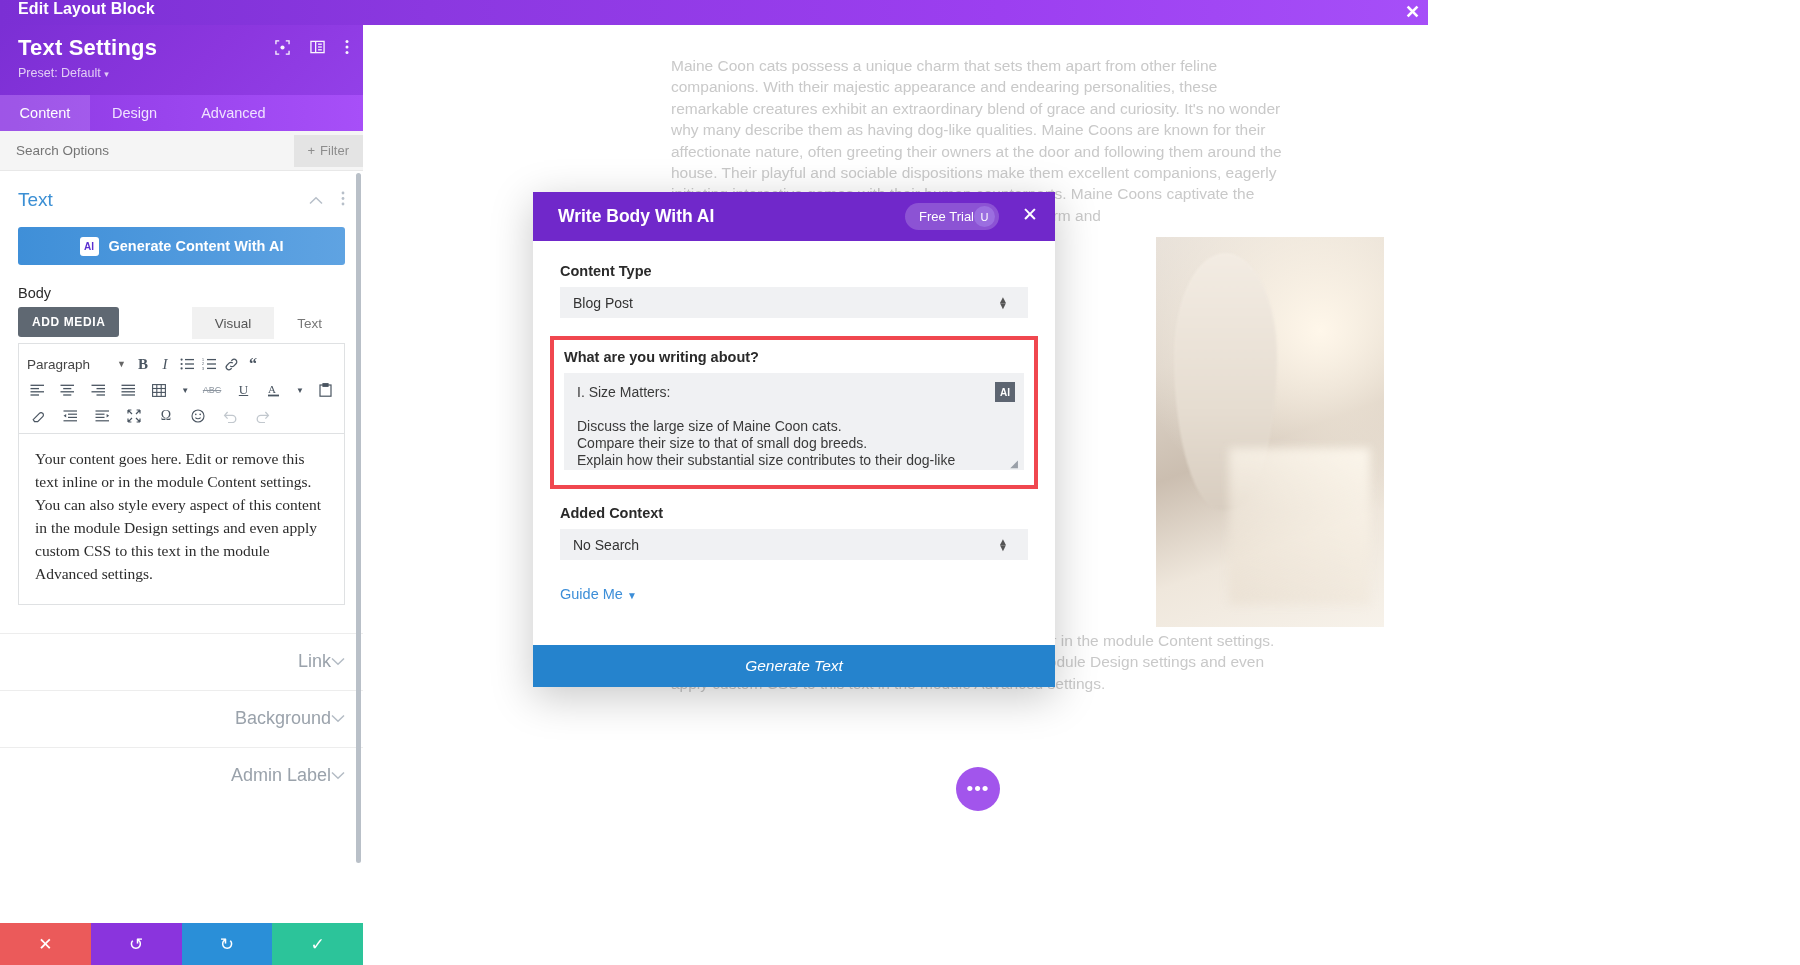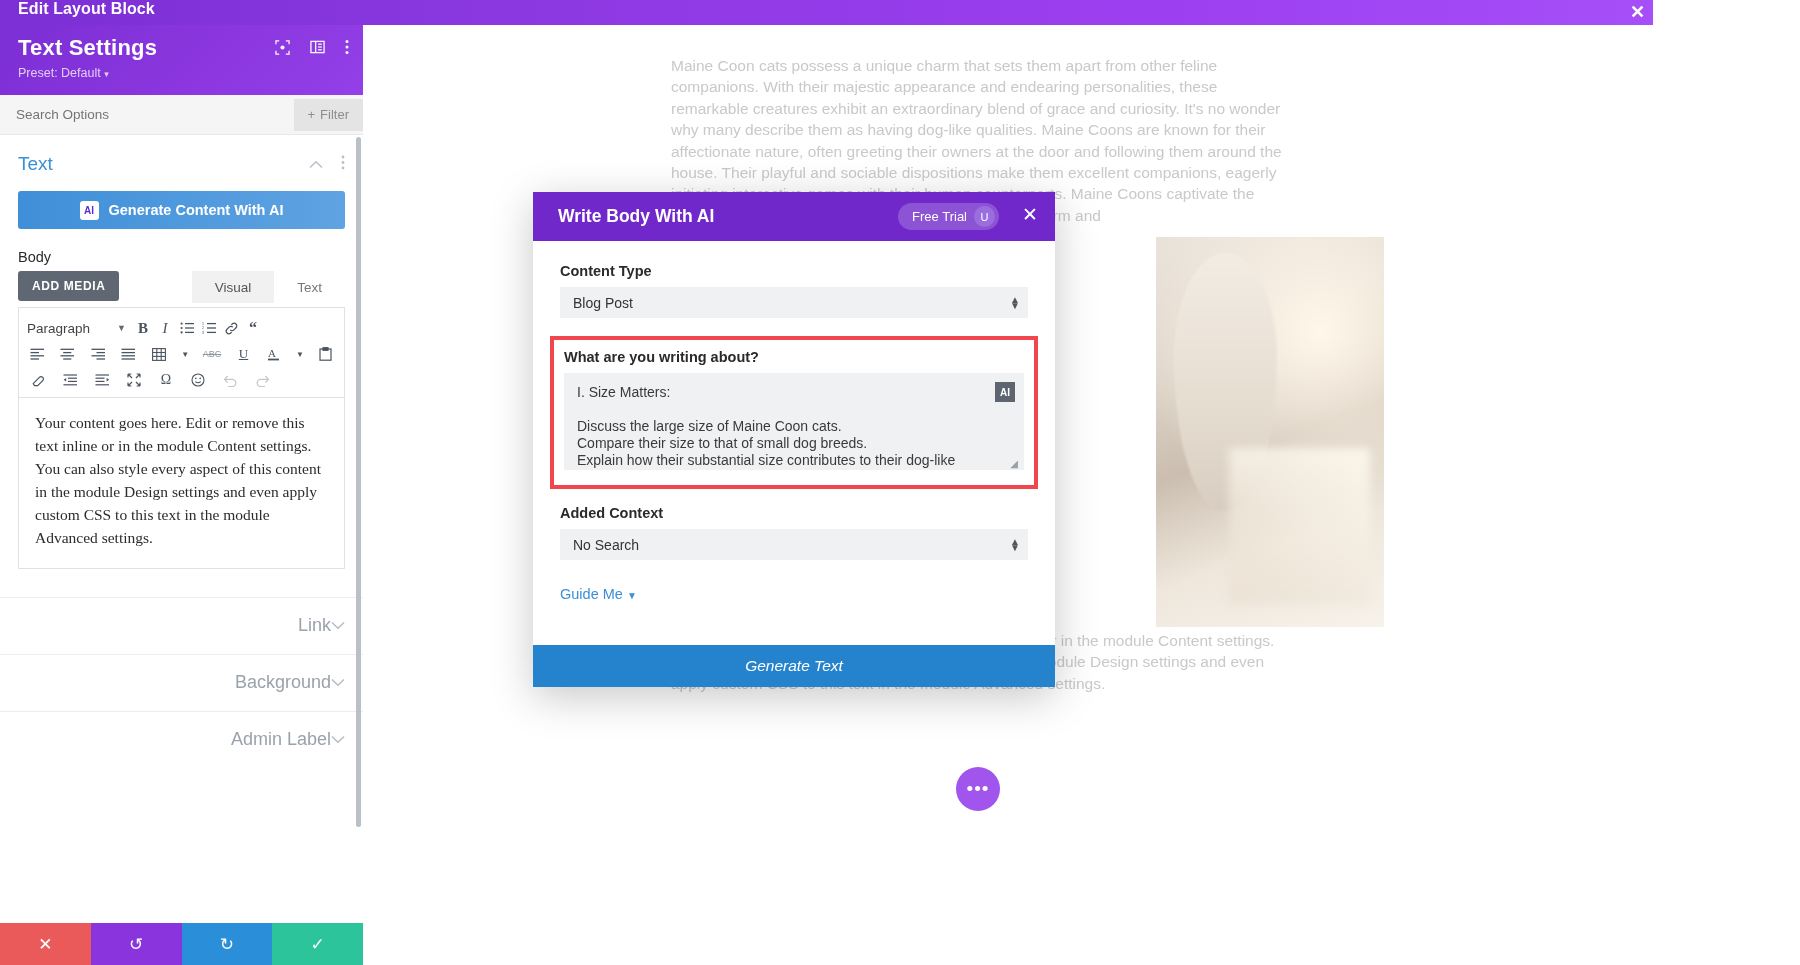--- a/index.html
+++ b/index.html
@@ -6,21 +6,21 @@
   html, body {
     width: 1800px; height: 965px;
     font-family: "Liberation Sans", sans-serif;
     overflow: hidden;
     background: #fff;
   }
   #root { position: relative; width: 1800px; height: 965px; }
 
   
   .topbar {
-    position: absolute; left: 0; top: 0; width: 1653px; height: 25px;
+    position: absolute; left: 0; top: 0; width: 1428px; height: 25px;
     background: linear-gradient(90deg, #7b2fd4 0%, #8b38e0 30%, #9c3ff0 70%, #a64ff8 100%);
   }
   .topbar-title {
     position: absolute; left: 18px; top: 0px;
     color: #fff; font-size: 16px; font-weight: bold; letter-spacing: .1px;
   }
   .topbar-close {
     position: absolute; right: 8px; top: 1px;
     color: #fff; font-size: 18px; font-weight: bold; line-height: 22px;
     cursor: pointer;
@@ -186,38 +186,38 @@
     background: #fff; box-shadow: 0 10px 40px rgba(0,0,0,.22);
   }
   .modal-head {
     height: 49px; background: #7028ca; display: flex; align-items: center;
     padding: 0 16px 0 25px; position: relative;
   }
   .modal-title { color: #fff; font-size: 17.5px; font-weight: bold; }
   .free-trial {
     position: absolute; right: 56px; top: 11px; height: 27px;
     background: rgba(255,255,255,.2); border-radius: 14px;
-    display: flex; align-items: center; gap: 7px; padding: 0 4px 0 14px;
+    display: flex; align-items: center; padding: 0 4px 0 14px;
   }
   .free-trial .ft-label { color: #fff; font-size: 13px; }
   .ft-avatar {
     width: 21px; height: 21px; border-radius: 50%;
     background: #9b6ee0; color: #fff; font-size: 11px;
     display: flex; align-items: center; justify-content: center;
   }
   .modal-close {
     position: absolute; right: 17px; top: 13px;
     color: #fff; font-size: 19px; line-height: 1; cursor: pointer;
   }
   .modal-body { padding: 22px 27px 0 27px; }
   .m-label { font-size: 14.5px; font-weight: bold; color: #2a2a2a; margin-bottom: 8px; }
   .m-select {
     height: 31px; background: #f0f1f3; border: none; width: 100%;
     display: flex; align-items: center; justify-content: space-between;
-    padding: 0 8px 0 13px; font-size: 14px; color: #333; cursor: pointer;
+    padding: 0 20px 0 13px; font-size: 14px; color: #333; cursor: pointer;
   }
   .m-select .spin { display: flex; flex-direction: column; line-height: .55; font-size: 10px; color: #555; }
 
   .highlight-box {
     margin: 18px -10px 0 -10px; border: 4px solid #f0474f; padding: 9px 10px 11px 10px;
   }
   .ta-wrap { position: relative; margin-top: 8px; }
   .ta {
     width: 100%; height: 97px; background: #f0f1f3; border: none; resize: none;
     padding: 11px 40px 0 13px; font-size: 14px; line-height: 1.22; color: #3a3a3a;
@@ -276,20 +276,25 @@
         <span class="hi">
           <svg width="4" height="16" viewBox="0 0 4 16" fill="#fff">
             <circle cx="2" cy="2.4" r="1.5"></circle>
               <circle cx="2" cy="8" r="1.5"></circle>
               <circle cx="2" cy="13.6" r="1.5"></circle>
           </svg>
         </span>
       </div>
     </div>
 
+    <div class="sb-tabs">
+      <div class="sb-tab active">Content</div>
+      <div class="sb-tab">Design</div>
+      <div class="sb-tab">Advanced</div>
+    </div>
 
     <div class="sb-search">
       <input class="sb-search-input" placeholder="Search Options" style="">
       <div class="sb-filter">
         <span>+</span>
         <span>Filter</span>
       </div>
     </div>
 
     <div class="sb-body">

